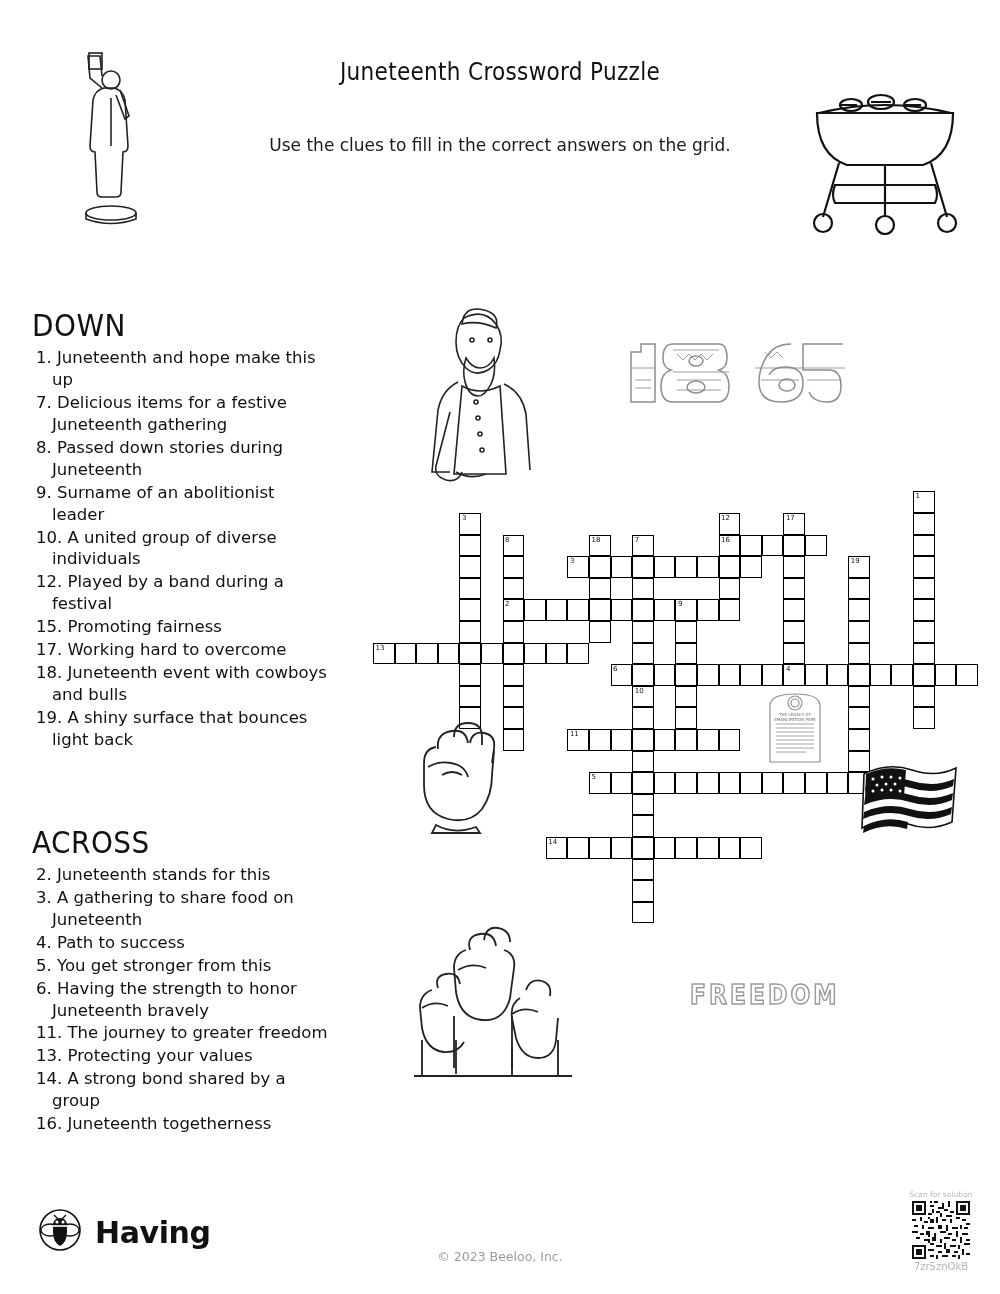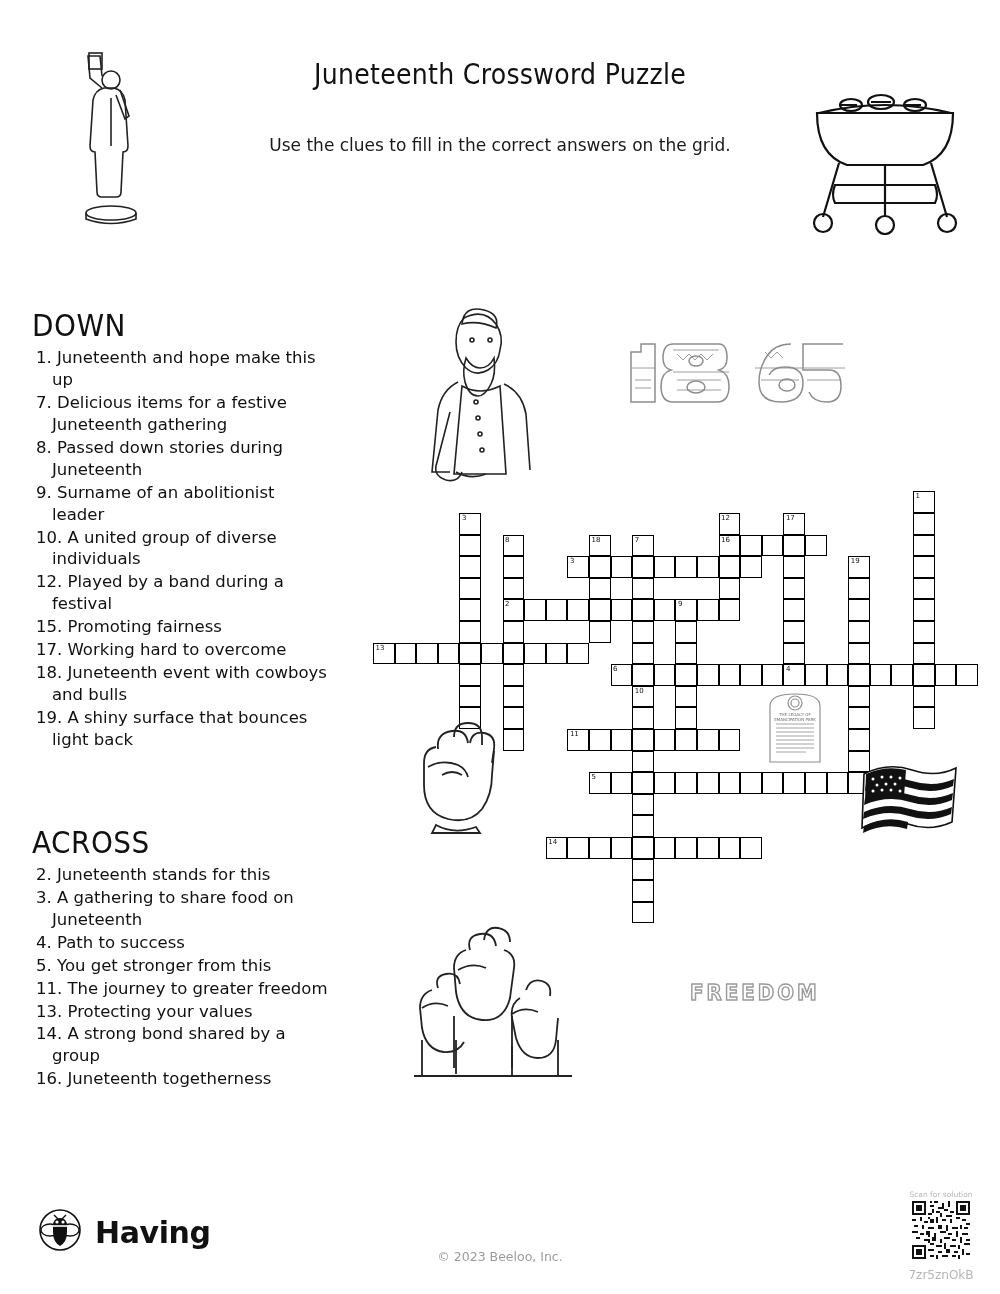--- a/index.html
+++ b/index.html
@@ -7,21 +7,21 @@
     width:1000px;height:1294px;background:#ffffff;
     font-family:"DejaVu Sans","Liberation Sans",sans-serif;
     color:#111;position:relative;overflow:hidden;
   }
   .page{position:absolute;inset:0;}
 
   
   .header{position:absolute;left:0;top:40px;width:1000px;height:170px;}
   .title{
     position:absolute;left:180px;top:18px;width:640px;text-align:center;
-    font-size:28px;font-weight:400;letter-spacing:.3px;color:#111;
+    font-size:24px;font-weight:400;letter-spacing:.3px;color:#111;
     font-family:"DejaVu Sans Condensed","Liberation Sans",sans-serif;
   }
   .subtitle{
     position:absolute;left:180px;top:95px;width:640px;text-align:center;
     font-size:17px;color:#1a1a1a;
   }
   .hdr-left-art{position:absolute;left:60px;top:10px;width:90px;height:180px;}
   .hdr-right-art{position:absolute;left:805px;top:35px;width:160px;height:160px;}
 
   
@@ -51,33 +51,33 @@
   
   .art{position:absolute;}
   .art svg{display:block;}
   .word-art{
     position:absolute;font-family:"DejaVu Sans Condensed","Liberation Sans",sans-serif;
     font-weight:bold;color:#fff;-webkit-text-stroke:1.4px #9a9a9a;
     letter-spacing:3px;
   }
   .y1865{position:absolute;left:615px;top:330px;width:240px;height:80px;}
   .celebrate{left:672px;top:935px;font-size:31px;}
-  .freedom{left:690px;top:980px;font-size:22px;}
+  .freedom{left:690px;top:980px;font-size:26px;}
 
   
   .footer{position:absolute;left:0;top:1185px;width:1000px;height:109px;}
   .brand{position:absolute;left:38px;top:23px;display:flex;align-items:center;gap:13px;}
   .brand-name{font-size:30px;font-weight:bold;letter-spacing:-.4px;color:#111;
     font-family:"DejaVu Sans","Liberation Sans",sans-serif;}
   .copyright{position:absolute;left:0;top:64px;width:1000px;text-align:center;
     font-size:12.5px;color:#9b9b9b;}
   .qr-box{position:absolute;left:905px;top:5px;width:72px;height:92px;text-align:center;}
   .qr-cap{font-size:7.5px;color:#b5b5b5;margin-bottom:2px;}
   .qr-code{width:58px;height:58px;margin:0 auto;}
-  .qr-id{font-size:12px;color:#b5b5b5;margin-top:9px;}
+  .qr-id{font-size:10px;color:#b5b5b5;margin-top:2px;}
 </style>
 </head>
 <body>
 
 <div class="page">
 
   <div class="header">
 
     <div class="hdr-left-art">
       <svg viewBox="0 0 90 180" width="90" height="180" fill="none" stroke="#222" stroke-width="1.6">
@@ -126,20 +126,21 @@
         <li class="clue-item">18. Juneteenth event with cowboys and bulls</li>
         <li class="clue-item">19. A shiny surface that bounces light back</li>
       </ul>
 
     <div class="clue-head across">ACROSS</div>
     <ul class="clue-list" id="across-list">
         <li class="clue-item">2. Juneteenth stands for this</li>
         <li class="clue-item">3. A gathering to share food on Juneteenth</li>
         <li class="clue-item">4. Path to success</li>
         <li class="clue-item">5. You get stronger from this</li>
+        <li class="clue-item">6. Having the strength to honor Juneteenth bravely</li>
         <li class="clue-item">11. The journey to greater freedom</li>
         <li class="clue-item">13. Protecting your values</li>
         <li class="clue-item">14. A strong bond shared by a group</li>
         <li class="clue-item">16. Juneteenth togetherness</li>
       </ul>
   </div>
 
   <div class="grid-wrap" id="grid-wrap">
       <div class="cell" style="left: 94.4px; top: 28px;">
         <span class="num">3</span>

